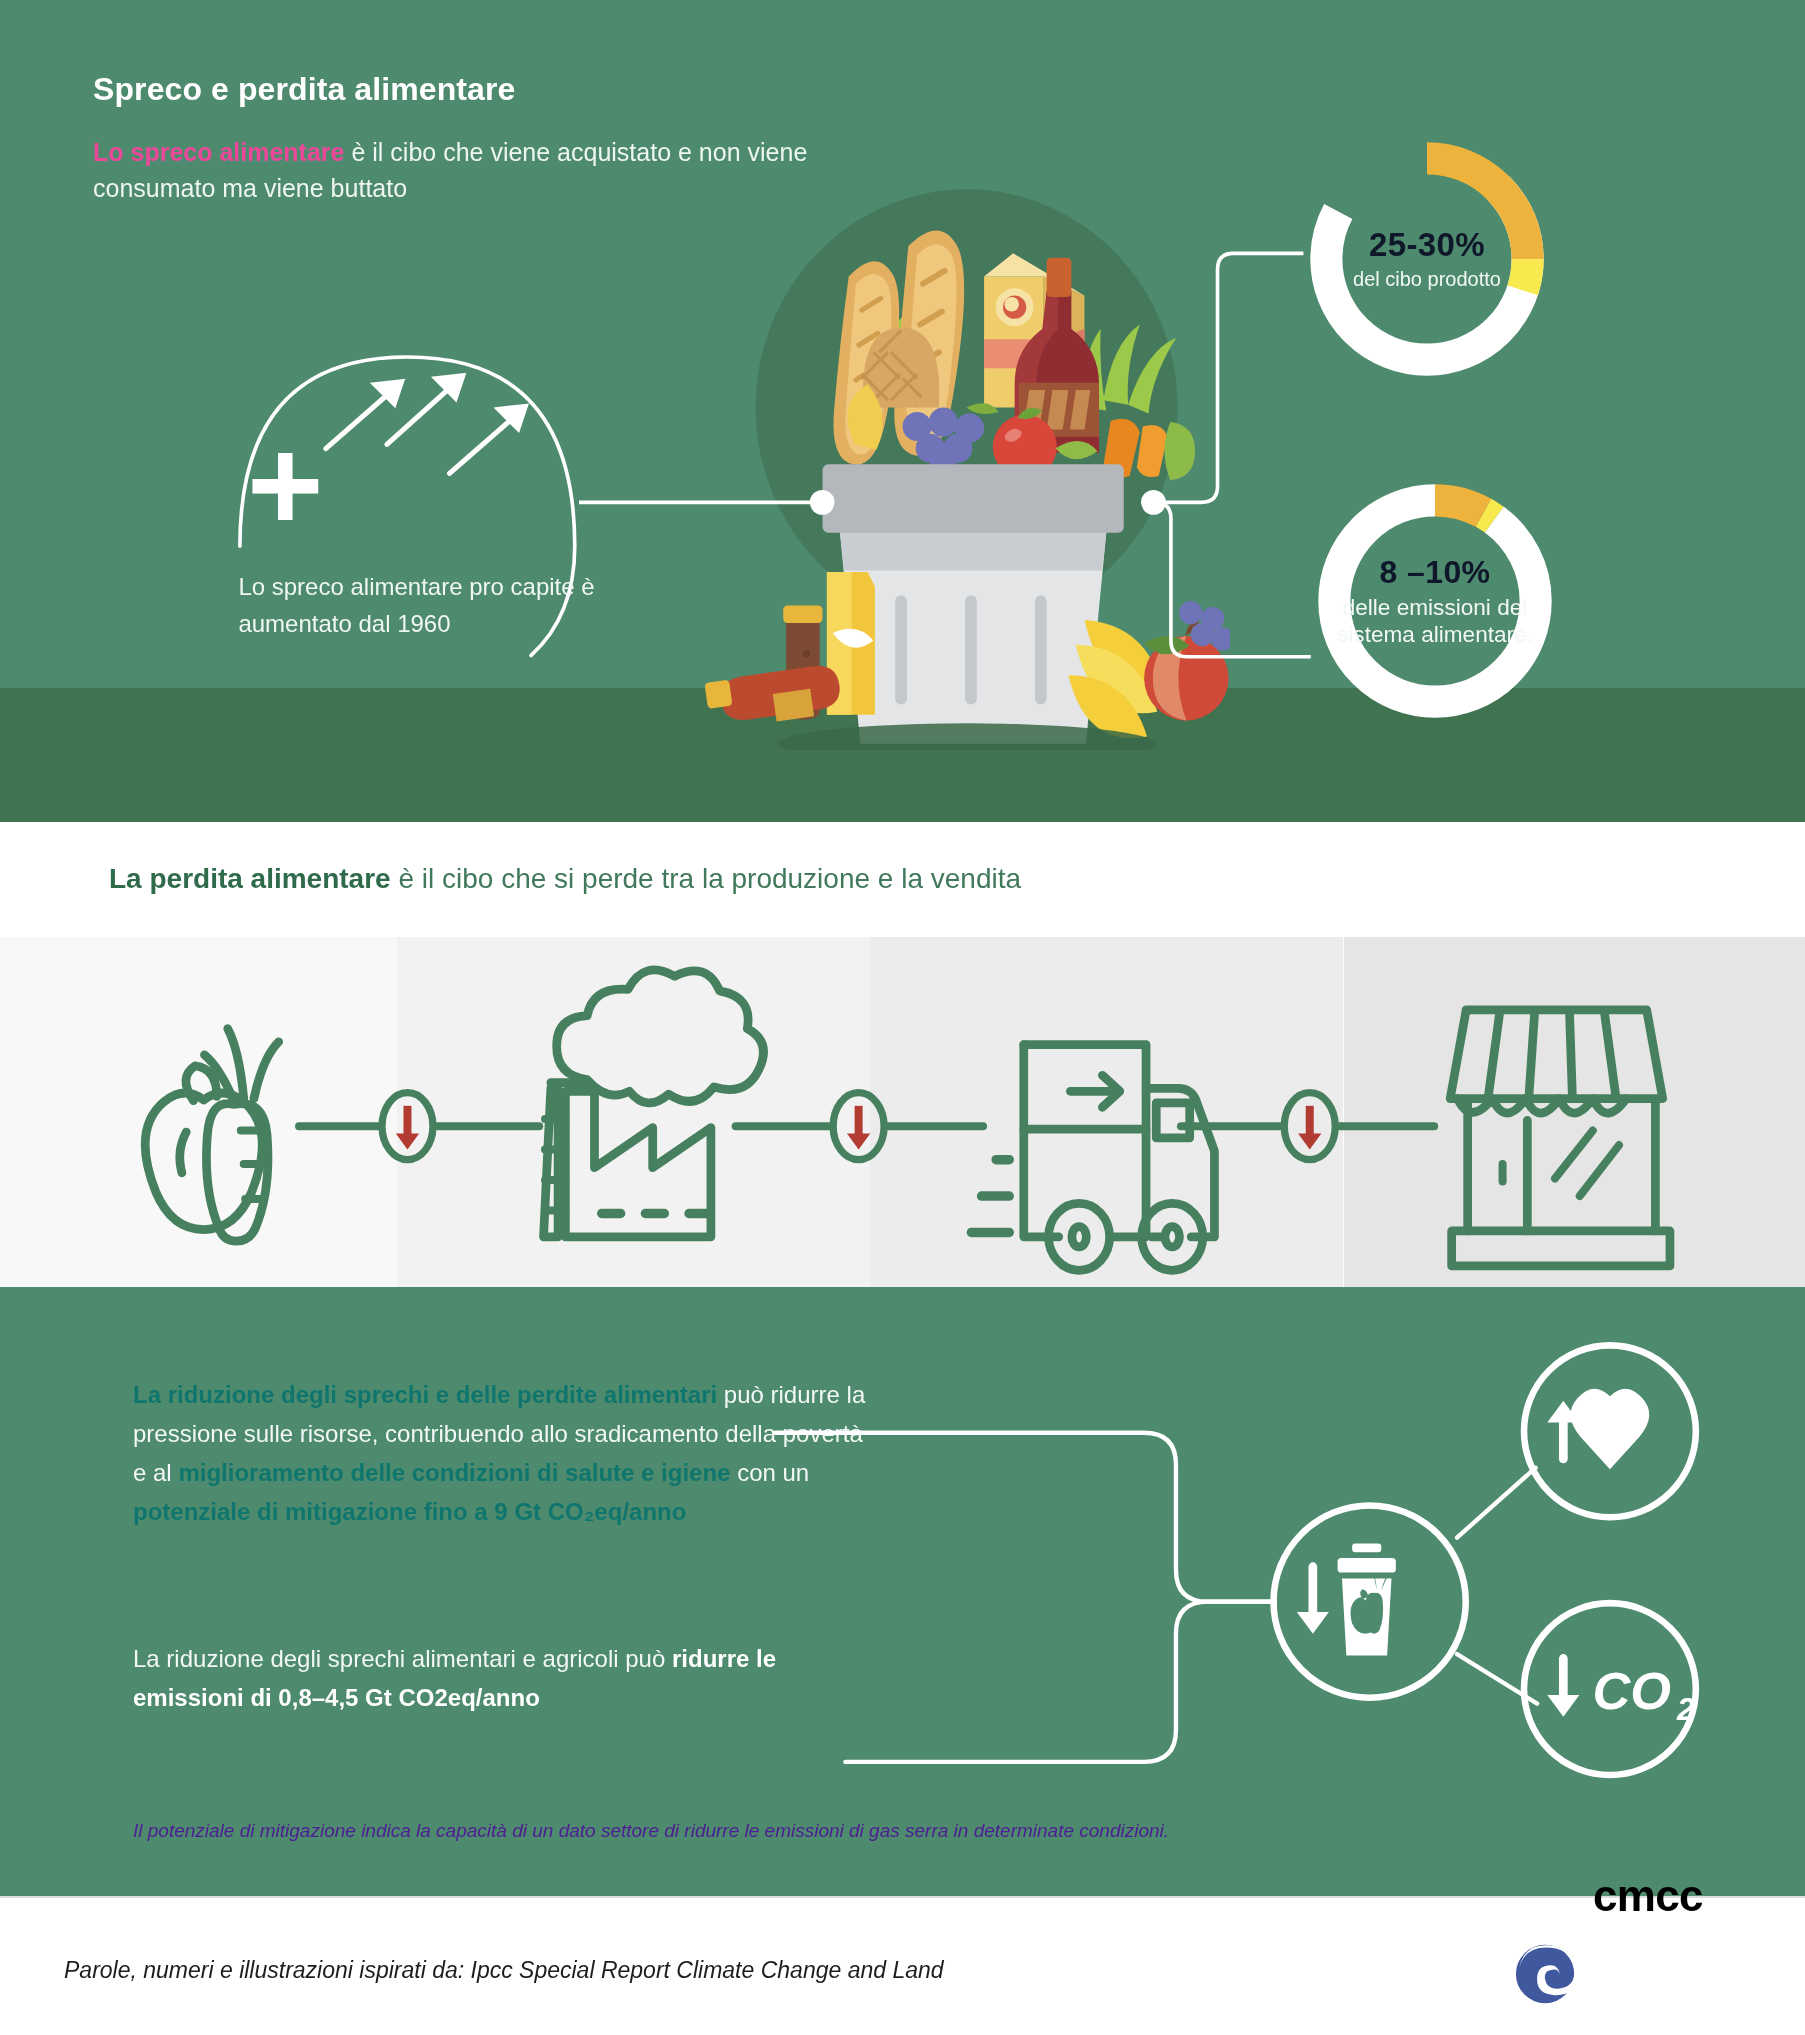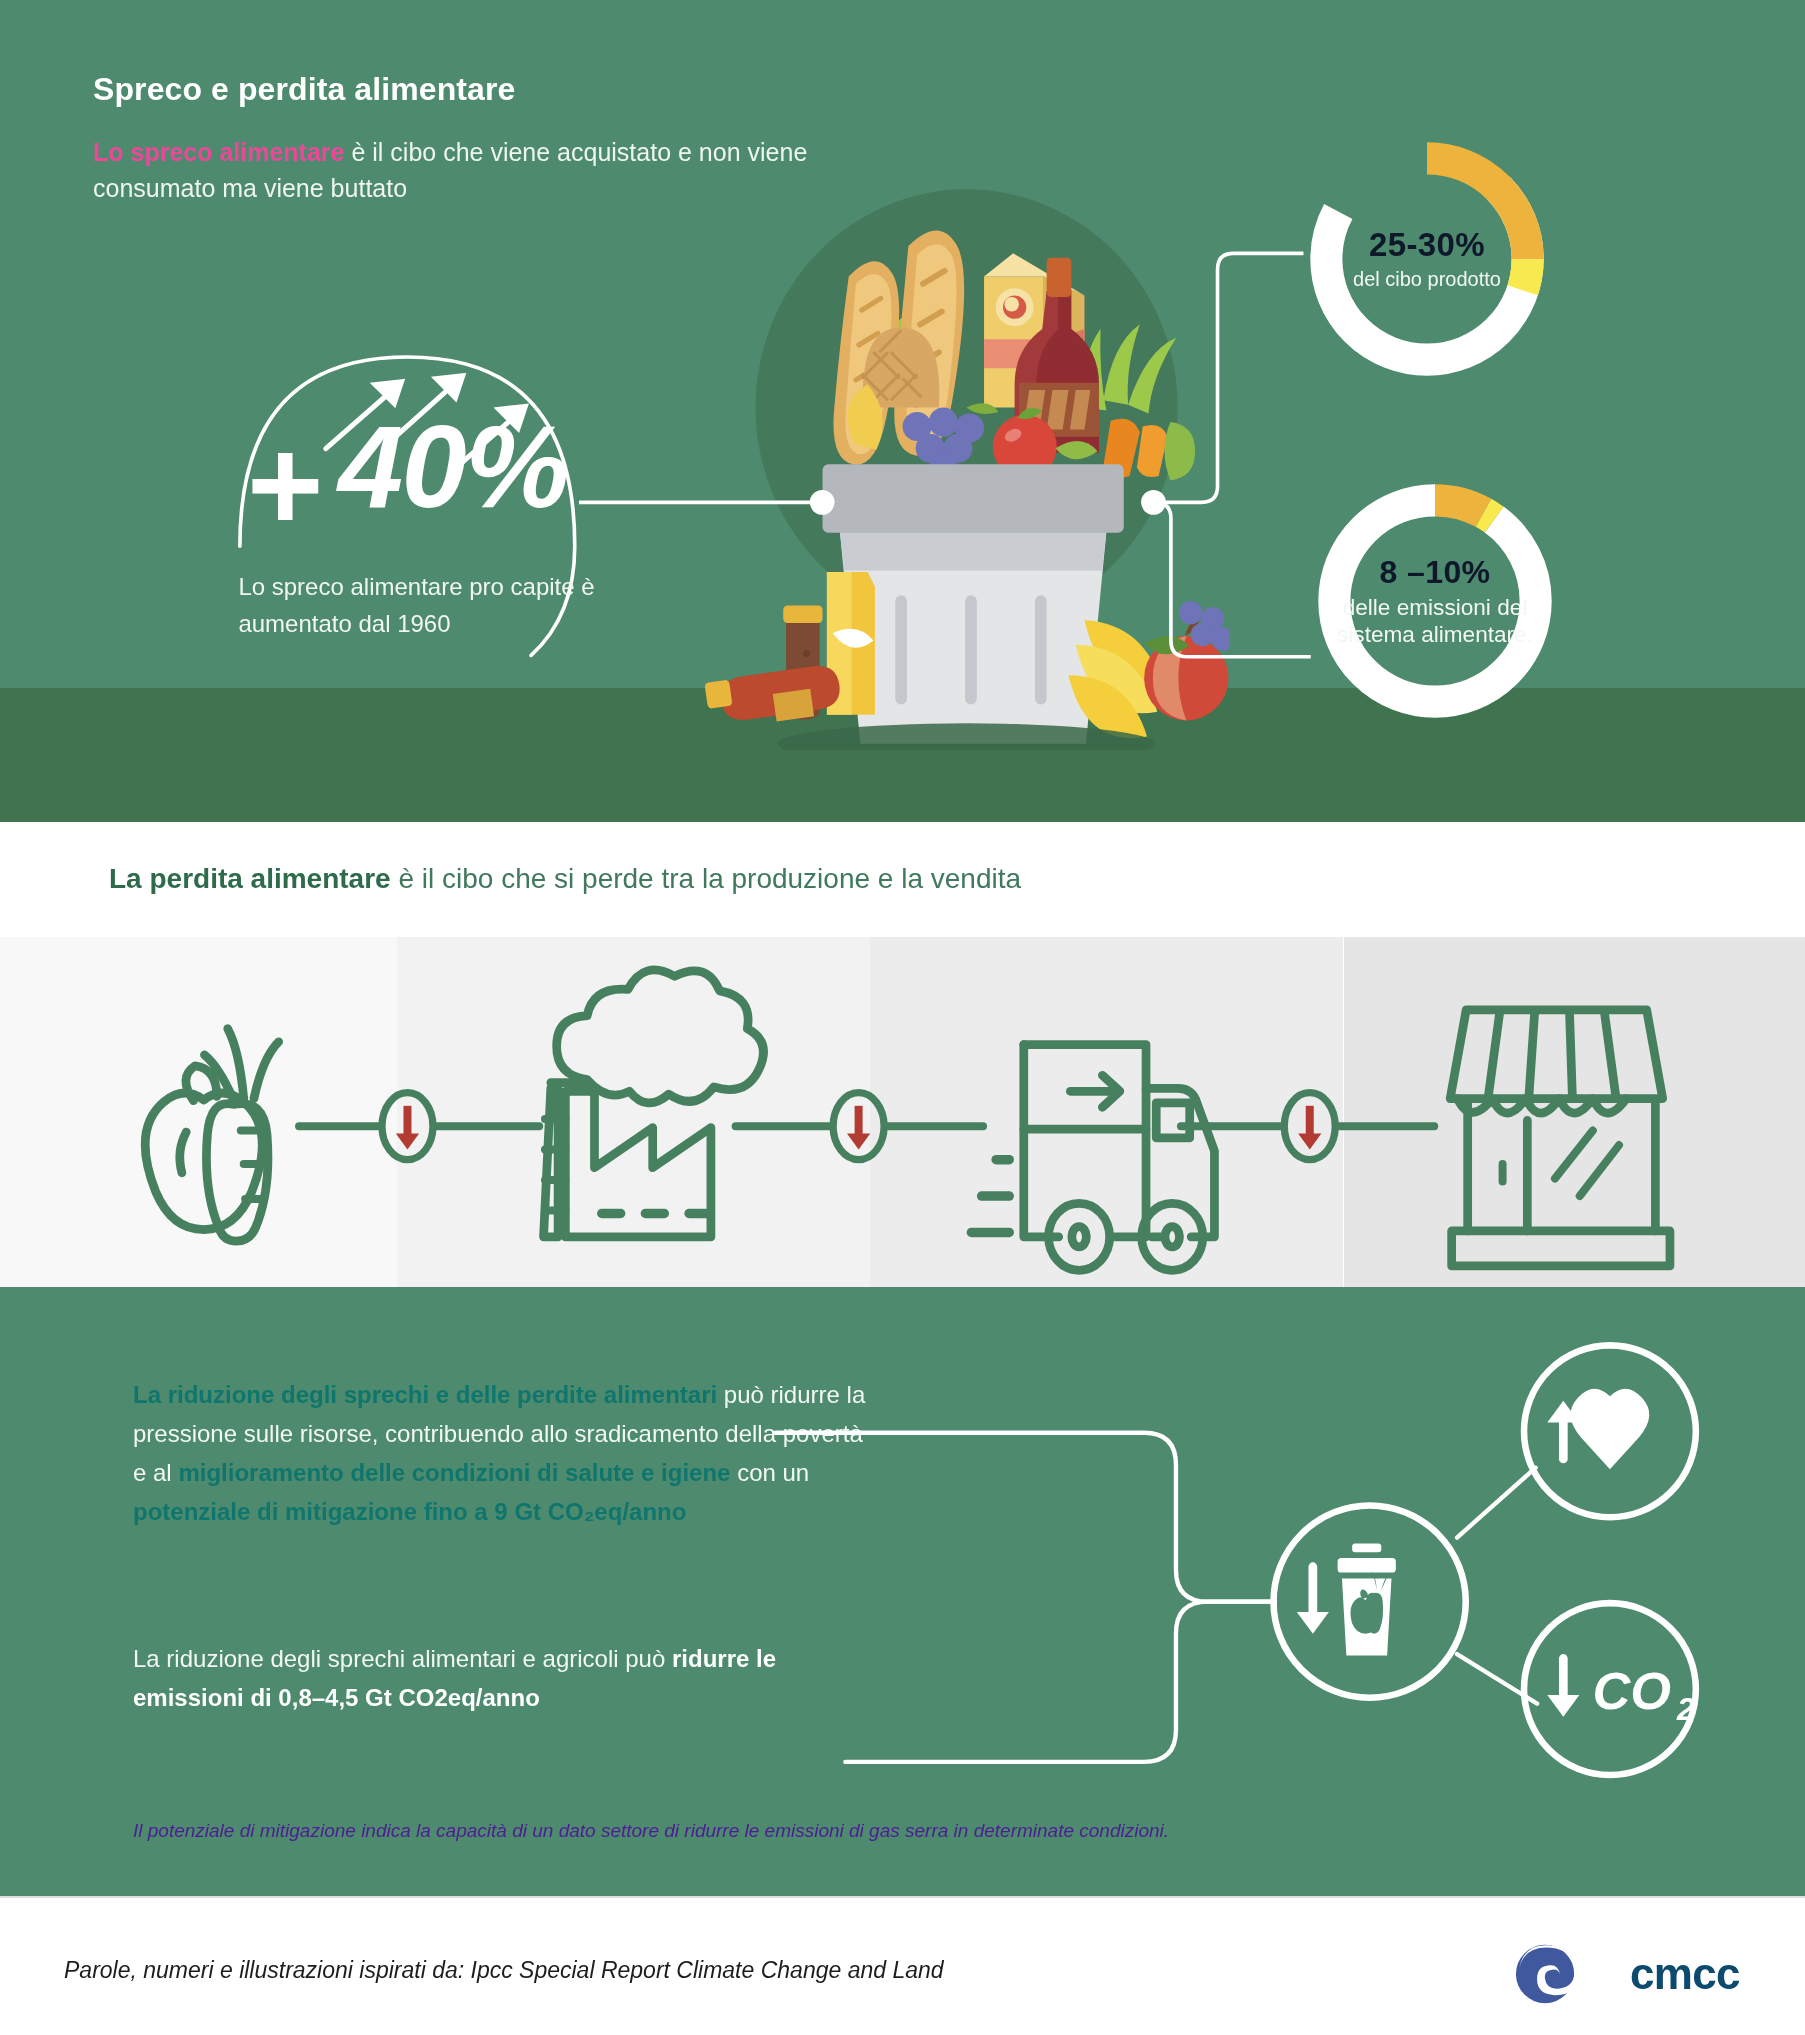--- a/index.html
+++ b/index.html
@@ -108,22 +108,22 @@
 
   
   #footer { position:absolute; left:0; top:1896px; width:1806px; height:139px; background:#fff; }
   #footer-rule { position:absolute; left:0; top:1896px; width:1806px; height:1.5px; background:#dcdcdc; }
   .footer-text {
     position:absolute; left:64px; top:1957px;
     font-size:23px; color:#1d1d1b; font-style:italic; font-weight:500;
   }
   #cmcc-logo { position:absolute; left:1513px; top:1944px; width:204px; height:60px; }
   .cmcc-word {
-    position:absolute; left:1593px; top:1949px;
-    font-size:44px; font-weight:bold; color:#0c4a6e; letter-spacing:-0.7px;margin-left:37px;
+    position:absolute; left:1593px; top:1871px;
+    font-size:44px; font-weight:bold; color:#000000; letter-spacing:-0.7px;
   }
 </style>
 </head>
 <body>
 
 <div id="hero">
   <div id="hero-floor"></div>
 </div>
 
 <div class="hero-title">Spreco e perdita alimentare</div>
@@ -263,21 +263,20 @@
     <g stroke="#ffffff" stroke-width="7" fill="#ffffff" stroke-linecap="round">
       <path d="M148 196 l96 -84" fill="none"></path>
       <path d="M252 104 l-36 4 l26 26 z"></path>
       <path d="M232 190 l96 -86" fill="none"></path>
       <path d="M336 96 l-36 4 l26 26 z"></path>
       <path d="M318 230 l96 -84" fill="none"></path>
       <path d="M422 138 l-36 4 l26 26 z"></path>
     </g>
   </svg>
   <div class="stat40-plus">+</div>
-  <div class="stat40-num">40%</div>
   <div class="stat40-cap">Lo spreco alimentare pro capite è aumentato dal 1960</div>
 </div>
 
 <div class="donut" id="donut1">
   <svg width="248" height="248" viewBox="0 0 340 340">
     <g transform="rotate(-90 170 170)">
       <circle cx="170" cy="170" r="138" fill="none" stroke="#ffffff" stroke-width="44" stroke-dasharray="608.8 258.3" stroke-dashoffset="-108.3"></circle>
       <circle cx="170" cy="170" r="138" fill="none" stroke="#eeb33c" stroke-width="44" stroke-dasharray="216.8 650.3" stroke-dashoffset="0"></circle>
       <circle cx="170" cy="170" r="138" fill="none" stroke="#f7e94e" stroke-width="44" stroke-dasharray="43.4 823.7" stroke-dashoffset="-216.8"></circle>
     </g>

